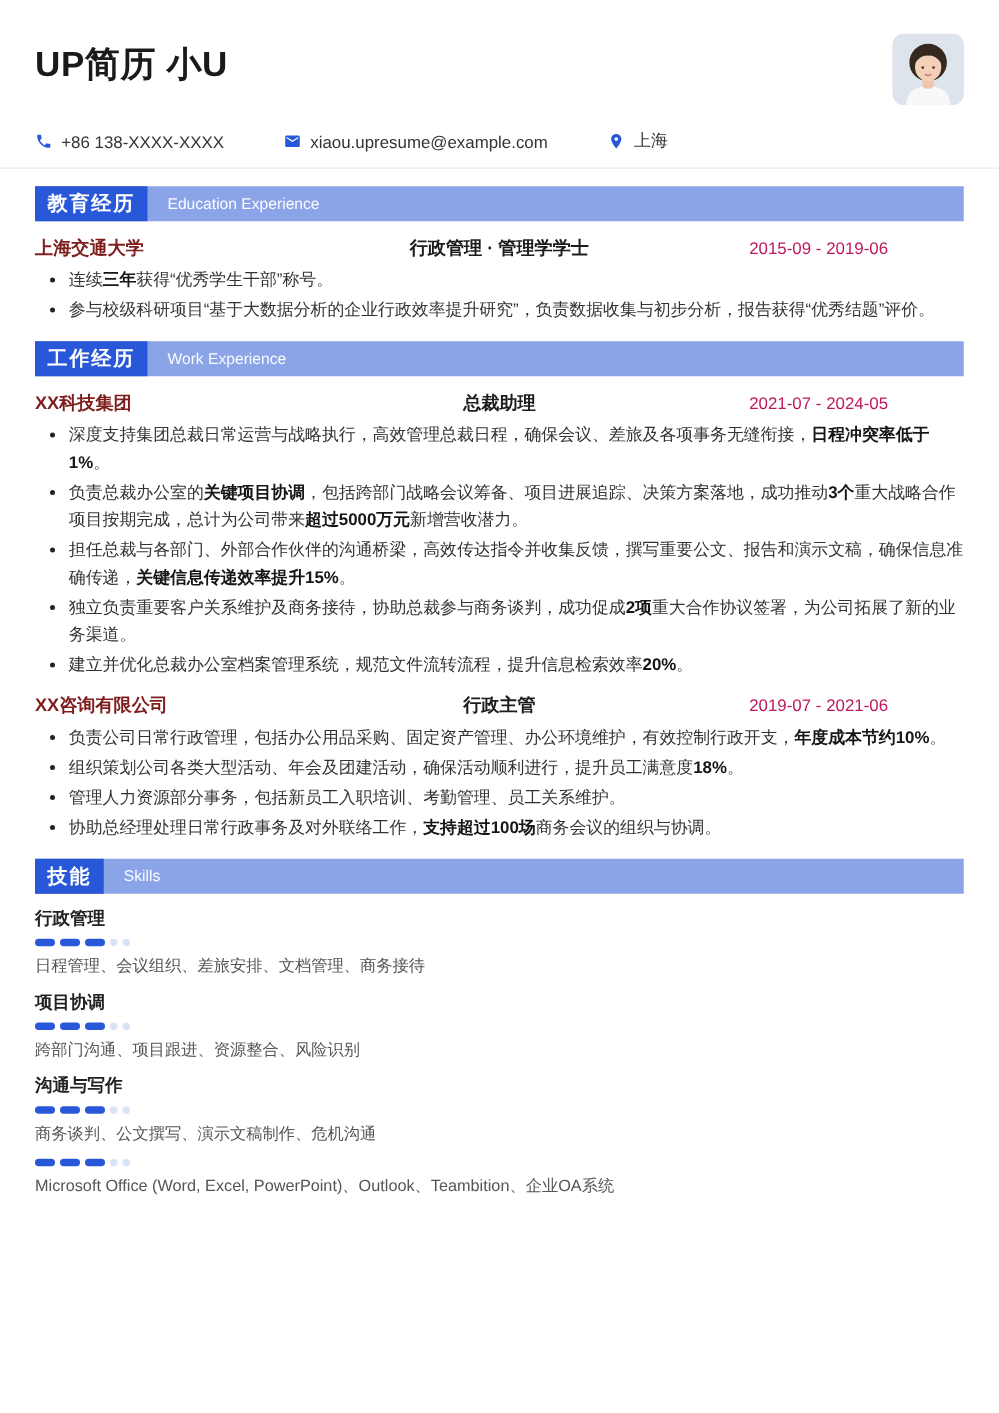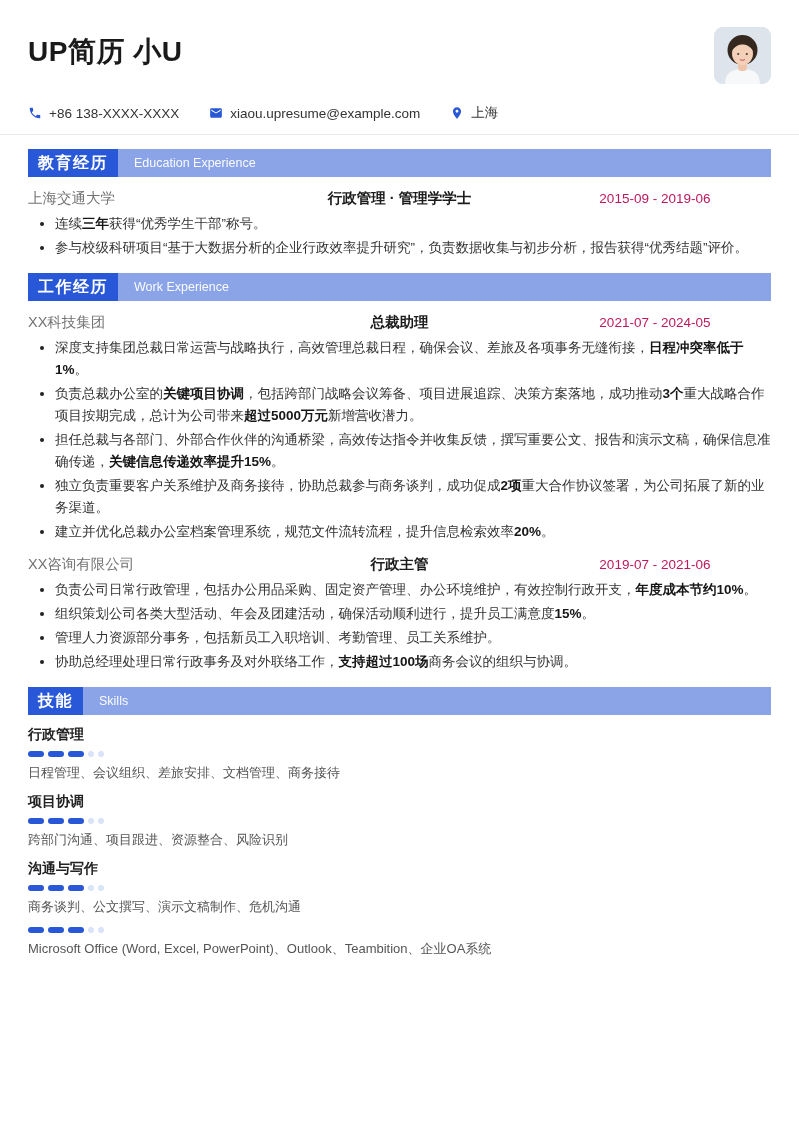--- a/index.html
+++ b/index.html
@@ -7,33 +7,33 @@
     width:799px;height:1130px;overflow:hidden;background:#ffffff;
     font-family:"Liberation Sans","DejaVu Sans",sans-serif;
     color:#333;
   }
   .page{padding:0 28px;}
   
   .head-row{display:flex;justify-content:space-between;align-items:flex-start;}
   h1.name{margin:0;padding-top:36px;font-size:28px;line-height:1.15;font-weight:700;color:#1a1a1a;letter-spacing:.5px;}
   .avatar{width:57px;height:57px;border-radius:9px;overflow:hidden;margin-top:27px;flex:0 0 auto;background:#dde4ec;}
   .avatar svg{display:block;}
-  .contacts{display:flex;gap:30px;align-items:center;margin-top:20px;font-size:13.5px;color:#333;}
+  .contacts{display:flex;gap:48px;align-items:center;margin-top:20px;font-size:13.5px;color:#333;}
   .contact-item{display:flex;align-items:center;gap:7px;}
   .contact-item .cicon{display:flex;align-items:center;}
   .contact-item svg{width:14px;height:14px;fill:var(--primary,#2858d8);display:block;}
   hr.head-divider{border:none;border-top:1px solid #e7e9ed;margin:12px -28px 0;}
   
   section.section{margin-top:14px;}
   .bar{display:flex;align-items:stretch;height:28px;background:var(--primary-light,#8ba4e8);color:#fff;}
   .bar-zh{background:var(--primary,#2858d8);font-weight:700;font-size:16px;display:flex;align-items:center;padding:0 10px;letter-spacing:1.5px;}
   .bar-en{display:flex;align-items:center;padding-left:16px;font-size:12.5px;color:rgba(255,255,255,.96);}
   
   .entry-head{display:flex;align-items:baseline;margin:12px 0 5px;}
-  .entry-org{flex:1;font-weight:400;font-size:14.5px;color:#737373;}
+  .entry-org{flex:1;font-weight:700;font-size:14.5px;color:#7f1d1d;}
   .entry-role{flex:1.2;text-align:center;font-weight:700;font-size:14.5px;color:#1c1c1c;}
   .entry-date{flex:1;text-align:center;font-size:13.5px;color:#be185d;}
   ul.bullets{list-style:none;margin:0 0 2px 0;padding:0;}
   .bullets li{position:relative;padding-left:27px;font-size:13.5px;line-height:1.63;color:#333;margin:2px 0;}
   .bullets li::before{content:"";position:absolute;left:12px;top:9px;width:4px;height:4px;border-radius:50%;background:#222;}
   b{font-weight:700;color:#161616;}
   
   p.profile-text{margin:10px 0 0;font-size:13.5px;line-height:2.1;color:#333;}
   
   .skill{margin-top:11px;}
@@ -125,21 +125,21 @@
           <li>独立负责重要客户关系维护及商务接待，协助总裁参与商务谈判，成功促成<b>2项</b>重大合作协议签署，为公司拓展了新的业务渠道。</li>
           <li>建立并优化总裁办公室档案管理系统，规范文件流转流程，提升信息检索效率<b>20%</b>。</li>
         </ul>
         <div class="entry-head">
           <span class="entry-org">XX咨询有限公司</span>
           <span class="entry-role">行政主管</span>
           <span class="entry-date">2019-07 - 2021-06</span>
         </div>
         <ul class="bullets">
           <li>负责公司日常行政管理，包括办公用品采购、固定资产管理、办公环境维护，有效控制行政开支，<b>年度成本节约10%</b>。</li>
-          <li>组织策划公司各类大型活动、年会及团建活动，确保活动顺利进行，提升员工满意度<b>15%</b>。</li>
+          <li>组织策划公司各类大型活动、年会及团建活动，确保活动顺利进行，提升员工满意度<b>18%</b>。</li>
           <li>管理人力资源部分事务，包括新员工入职培训、考勤管理、员工关系维护。</li>
           <li>协助总经理处理日常行政事务及对外联络工作，<b>支持超过100场</b>商务会议的组织与协调。</li>
         </ul>
       </section>
       <section class="section">
         <div class="bar">
           <span class="bar-zh">技能</span>
           <span class="bar-en">Skills</span>
         </div>
         <div class="skill">

